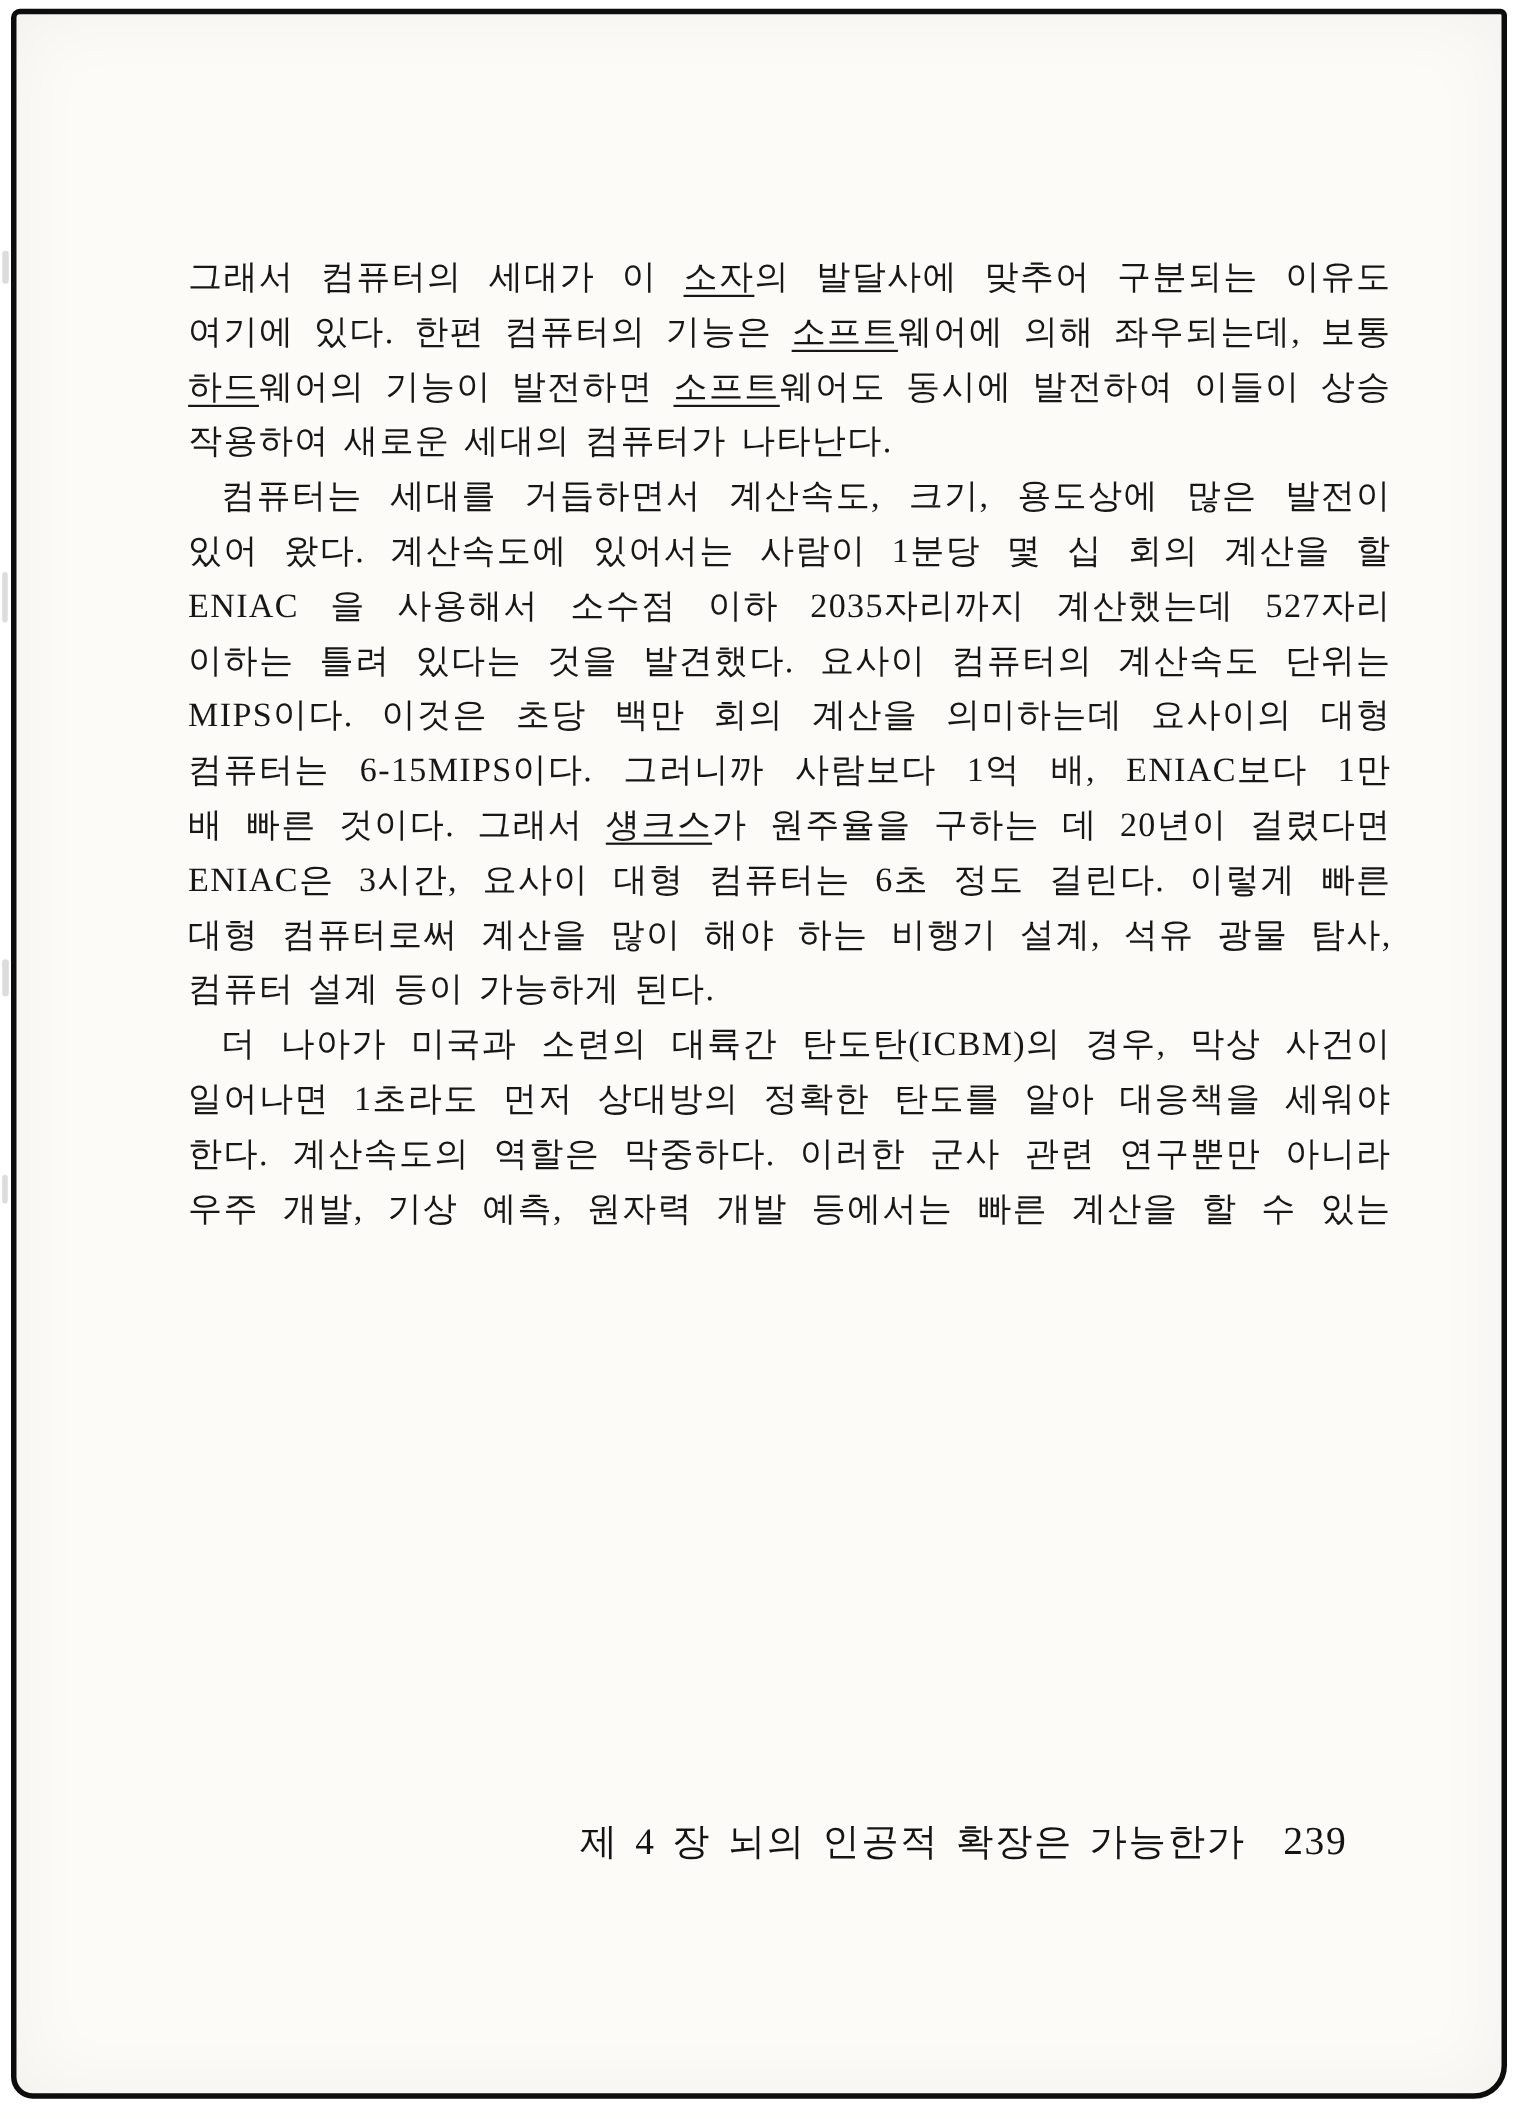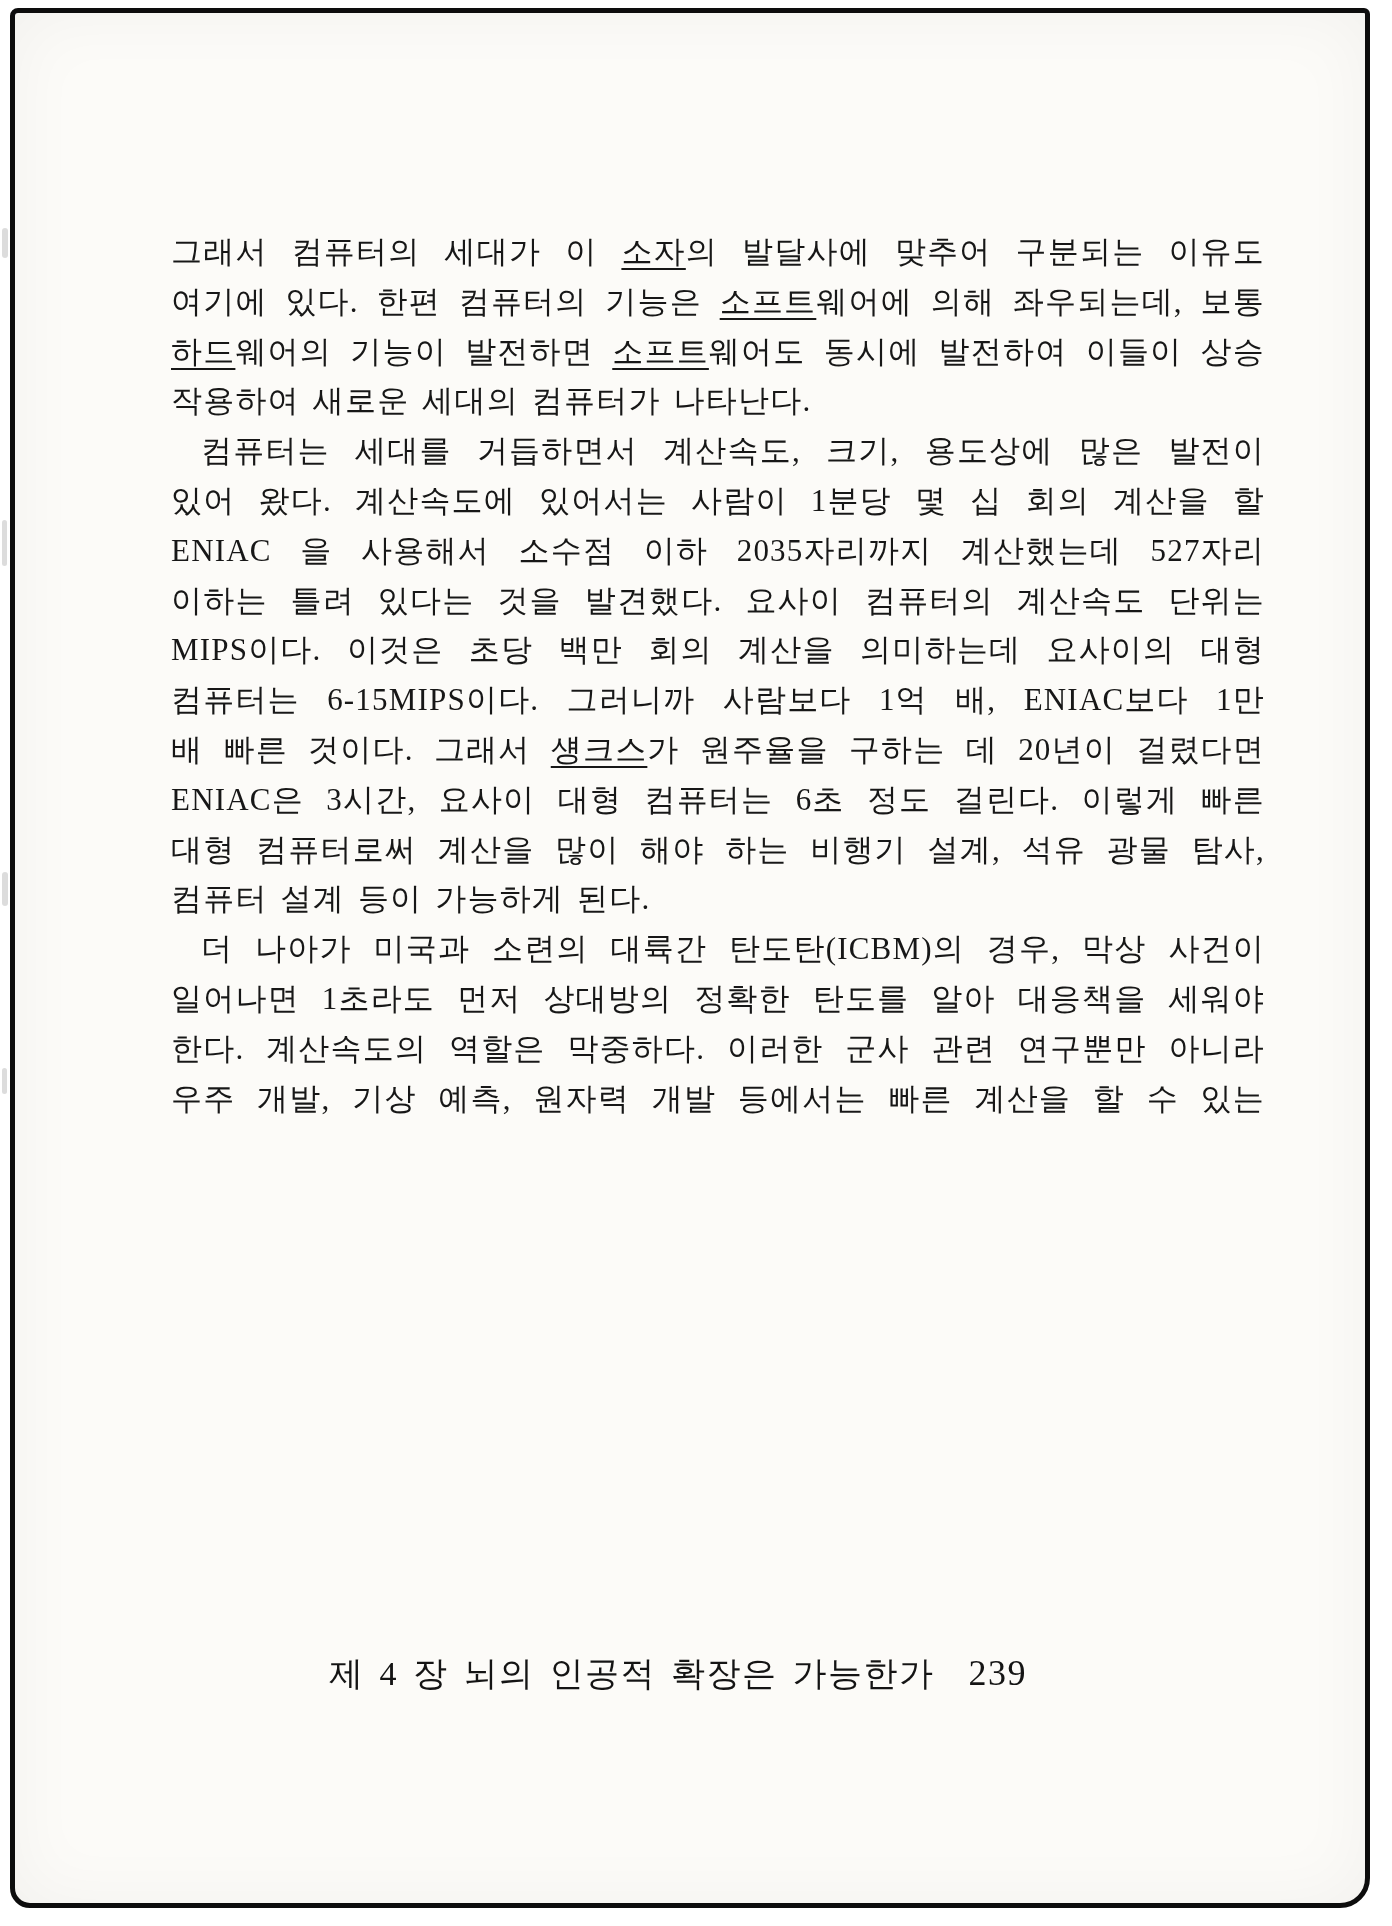--- a/index.html
+++ b/index.html
@@ -49,21 +49,21 @@
   .u {
     text-decoration: underline;
     text-decoration-thickness: 2px;
     text-underline-offset: 6px;
   }
   .footer {
     position: absolute;
     top: 1638px;
     left: 116px;
     width: 1094px;
-    text-align: center;
+    text-align: right;
     color: #141414;
     font-size: 34px;
     letter-spacing: 1.5px;
     word-spacing: 5px;
   }
   .footer .pagenum {
     margin-left: 34px;
     font-size: 36px;
   }
   .smudge {

